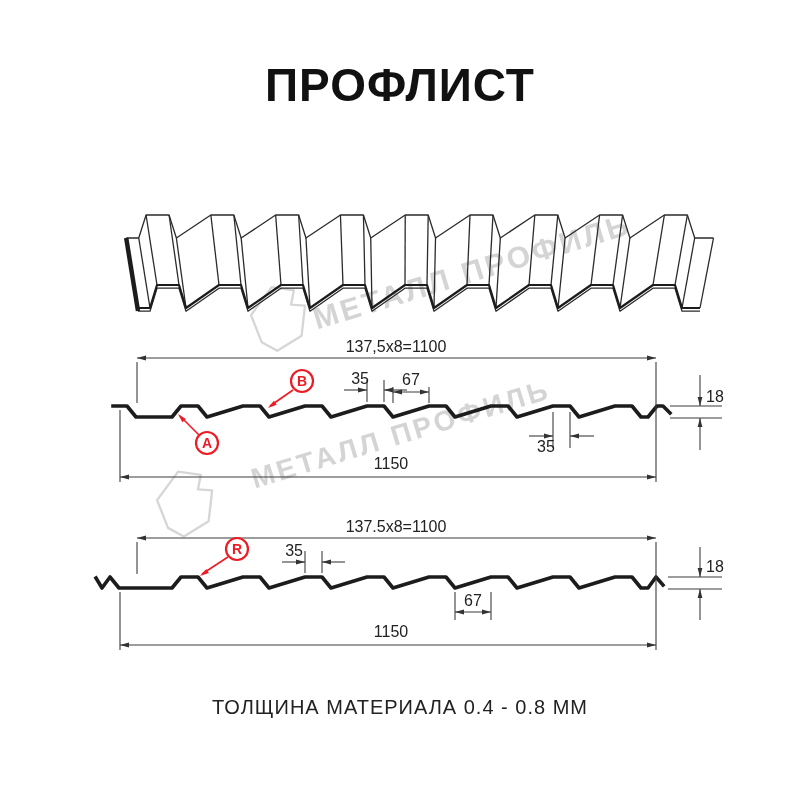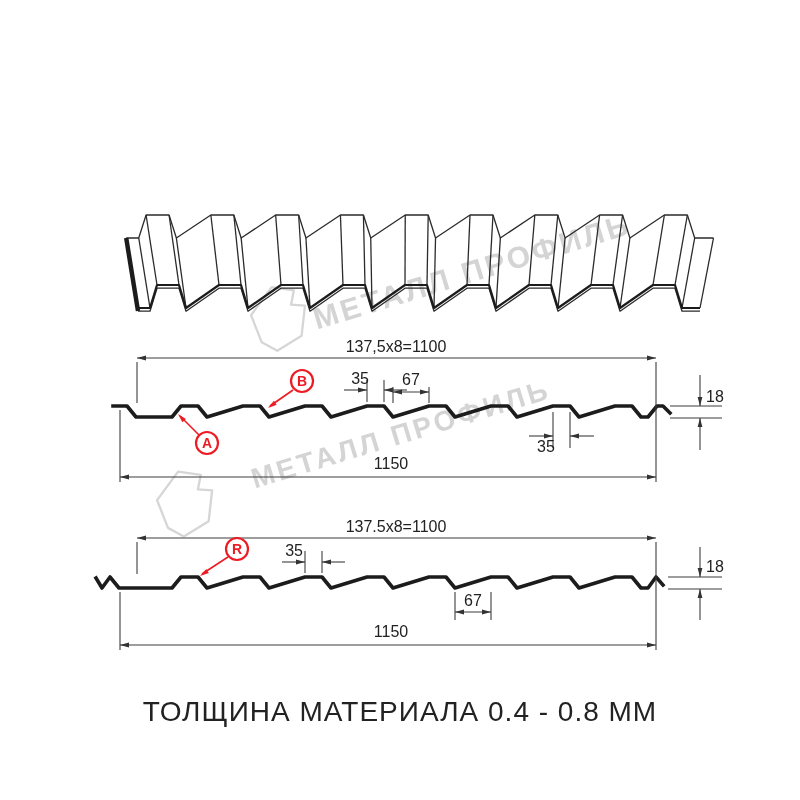--- a/index.html
+++ b/index.html
@@ -4,21 +4,21 @@
 <style>
   html,body{margin:0;padding:0}
   body{width:800px;height:800px;background:#ffffff;position:relative;overflow:hidden;
        font-family:"Liberation Sans",sans-serif;}
   .page{position:absolute;inset:0}
   .title{position:absolute;top:58px;left:0;width:100%;text-align:center;
          font-size:46px;font-weight:800;letter-spacing:1px;color:#111}
   .subtitle{position:absolute;top:112px;left:0;width:100%;text-align:center;
          font-size:20px;font-weight:500;letter-spacing:3px;color:#1a1a1a}
   .footer{position:absolute;top:696px;left:0;width:100%;text-align:center;
-         font-size:28px;font-weight:500;letter-spacing:1px;color:#222}
+         font-size:20px;font-weight:500;letter-spacing:1px;color:#222}
   .wm{position:absolute;color:#d4d4d4;font-weight:700;letter-spacing:3px;
       white-space:nowrap;transform-origin:left center;user-select:none}
   .wm1{left:314px;top:303px;font-size:30px;transform:rotate(-17deg)}
   .wm2{left:252px;top:464px;font-size:28px;transform:rotate(-17deg)}
   .wmlogo{position:absolute;transform:rotate(-12deg)}
   .wmlogo1{left:250px;top:278px}
   .wmlogo2{left:156px;top:462px}
   svg.draw{position:absolute;left:0;top:0}
   svg text{font-family:"Liberation Sans",sans-serif;font-size:16px;fill:#222}
   text.mletter{font-size:14px;font-weight:bold;fill:#ed1c24}
@@ -30,20 +30,21 @@
   .arr{fill:#333;stroke:none}
   .redln{stroke:#ed1c24;stroke-width:1.6;fill:none}
   .redarr{fill:#ed1c24;stroke:none}
   circle.marker{fill:#ffffff;stroke:#ed1c24;stroke-width:2.2}
 </style>
 </head>
 <body>
 
 <div class="page">
 
+  <div class="title">ПРОФЛИСТ</div>
 
   <div class="wmlogo wmlogo1">
     <svg width="96" height="78" viewBox="0 0 100 80">
       <path d="M8,58 L3,28 L30,4 L52,12 L46,26 L60,30 L50,60 L22,70 Z" fill="none" stroke="#d6d6d6" stroke-width="2.4" stroke-linejoin="round"></path>
     </svg>
   </div>
   <div class="wm wm1">МЕТАЛЛ ПРОФИЛЬ</div>
 
   <div class="wmlogo wmlogo2">
     <svg width="98" height="80" viewBox="0 0 100 80">

